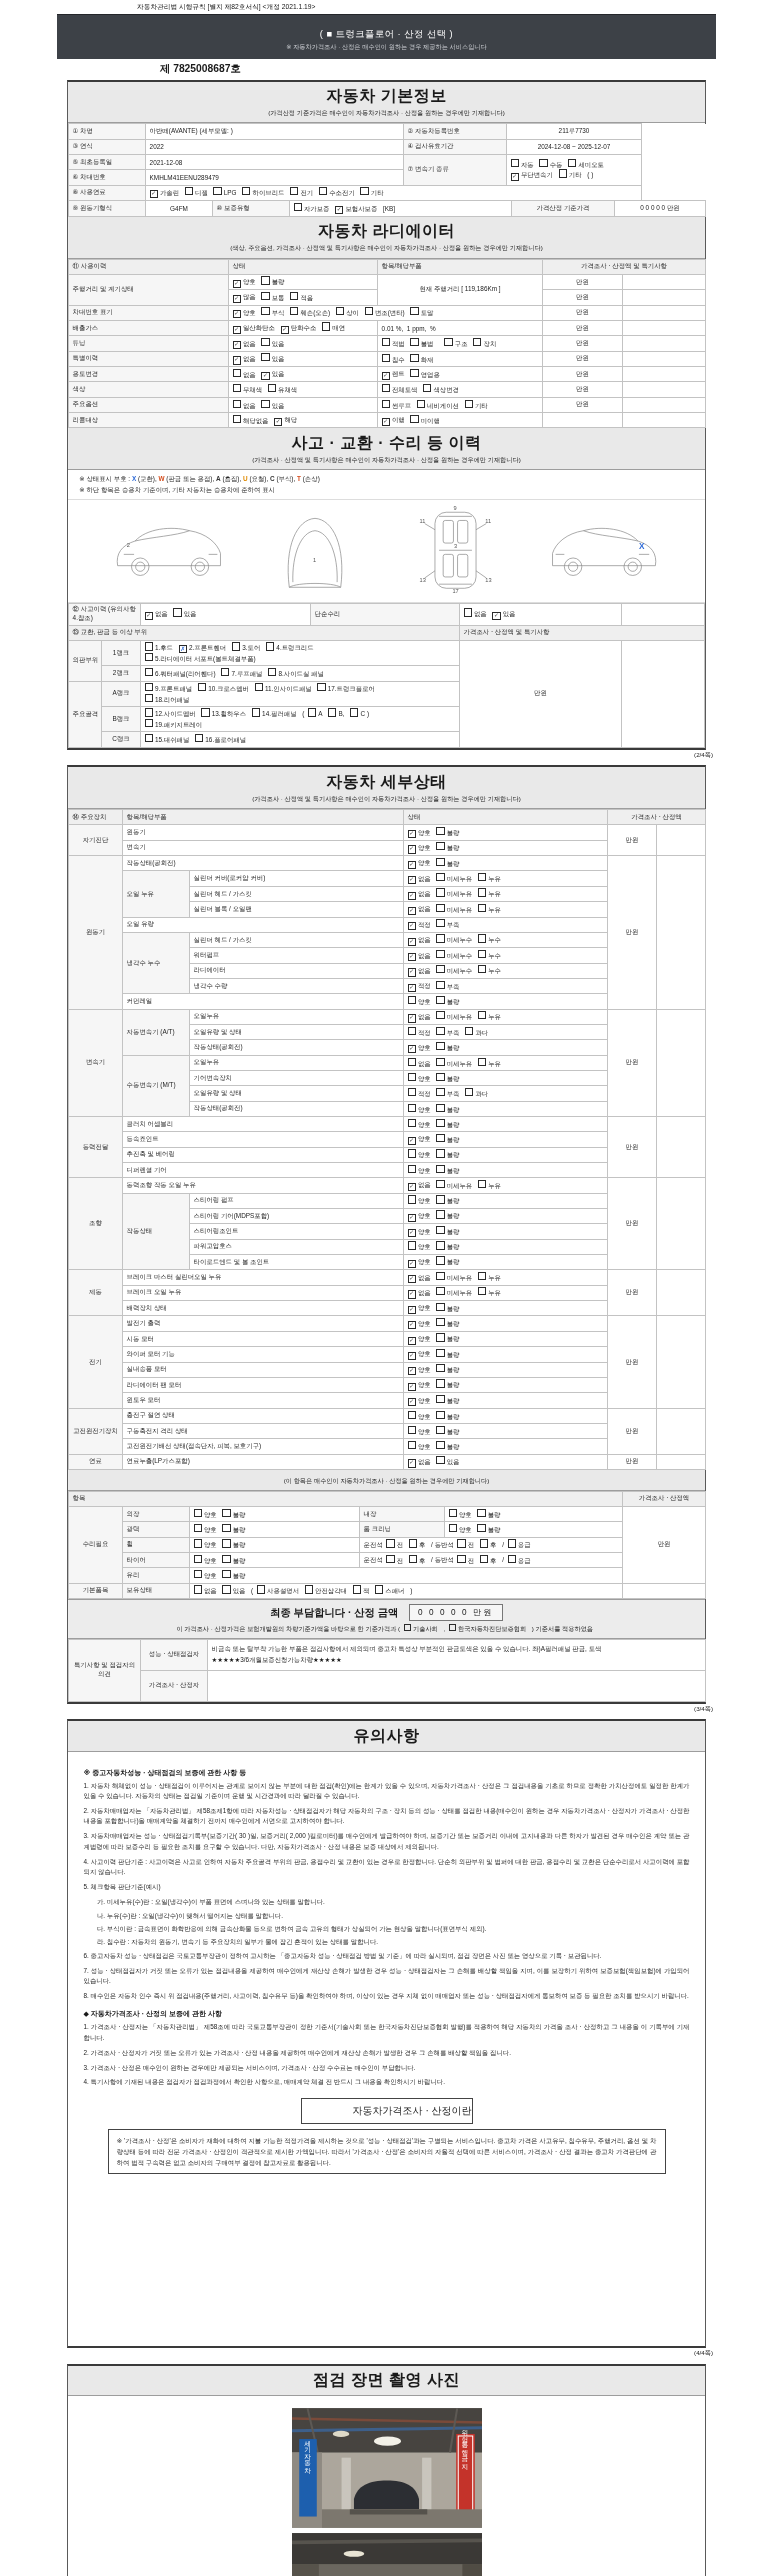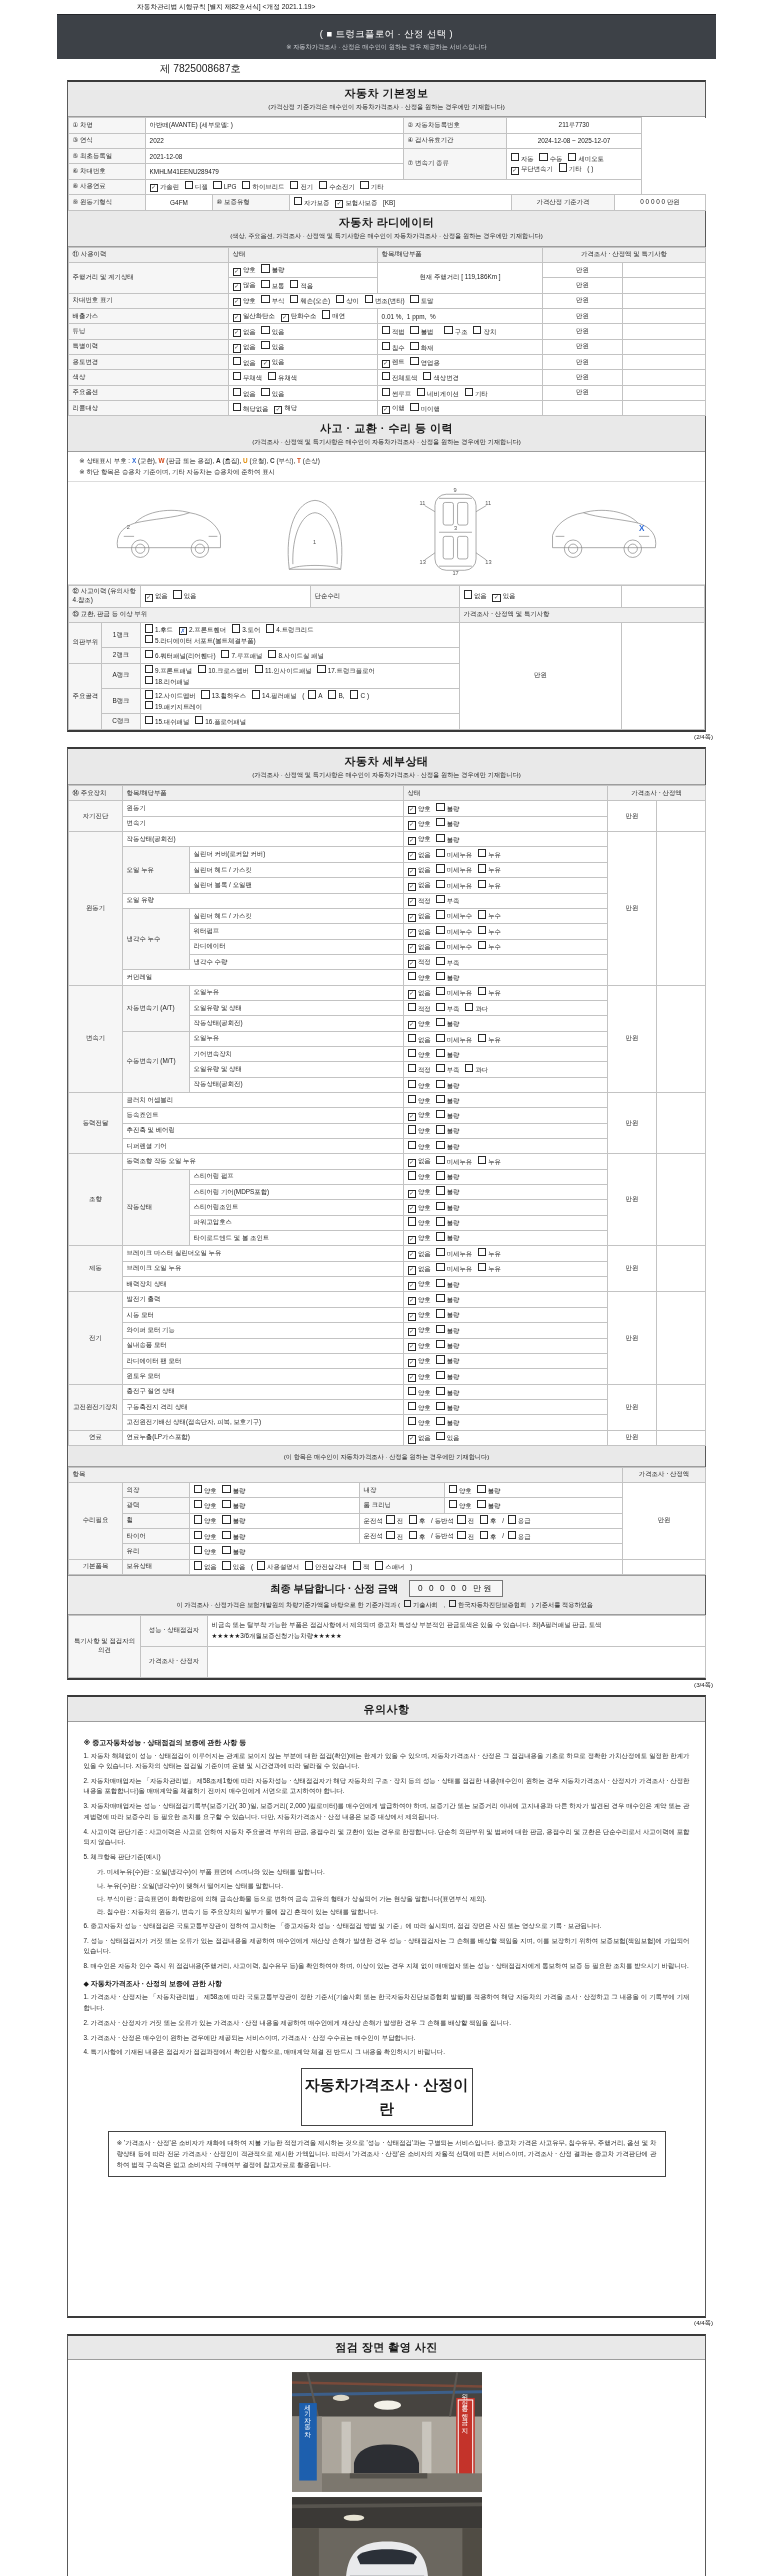--- a/index.html
+++ b/index.html
@@ -5,27 +5,27 @@
   html,body{margin:0;padding:0}
   body{width:773px;height:2576px;overflow:hidden;background:#fff;
        font-family:"Liberation Sans","DejaVu Sans",sans-serif;color:#1a1a1a}
   .page{position:relative;padding-top:2.6px}
   .formref{margin-left:137px;font-size:6.7px;color:#111;margin-bottom:2.1px}
   .titleband{margin:0 auto;width:659px;background:#3d4147;color:#fff;text-align:center;
              padding:9.3px 0 6.7px;border-top:1.5px solid #24262a}
   .t1{font-size:16px;font-weight:bold;letter-spacing:1.5px}
   .t2{font-size:9.3px;margin-top:3.6px;letter-spacing:0.5px}
   .t3{font-size:6.2px;color:#cdd0d5;margin-top:2.6px}
-  .docnum{width:659px;margin:3.6px auto 3.1px;font-size:10.3px;font-weight:normal;
+  .docnum{width:659px;margin:3.6px auto 3.1px;font-size:10.3px;font-weight:bold;
           padding-left:103px;box-sizing:border-box}
   .card{width:639px;margin:0 auto;background:#fff;border:1px solid #5a5a5a;
         border-top:2.6px solid #3a3a3a;border-bottom:2.6px solid #3a3a3a;box-sizing:border-box}
   .pagemark{width:653px;margin:1px auto 5.7px;text-align:right;font-size:6.2px;color:#222}
   .sechdr{background:#e9e9e9;border-bottom:0.5px solid #9d9d9d;text-align:center;padding:4.6px 0 4.1px}
-  .st{font-size:11px;font-weight:bold;letter-spacing:0.5px}
+  .st{font-size:16px;font-weight:bold;letter-spacing:0.5px}
   .ss{font-size:6.2px;margin-top:2.1px;color:#222}
   table{border-collapse:collapse;width:100%;table-layout:fixed}
   td{border:0.5px solid #c3c3c3;font-size:6.4px;padding:1.5px 3.6px;vertical-align:middle;
      word-break:keep-all;height:11.3px}
   td.lab{background:#f6f6f6}
   td.hd{background:#efefef}
   td.ctr{text-align:center}
   td.nob{border-top:none;border-right:none;border-bottom:none;background:#fff}
   td.price{text-align:center}
   .cb{display:inline-block;width:6.2px;height:6.2px;border:1px solid #2b2b2b;margin-right:2.1px;
@@ -45,22 +45,22 @@
   .flabel{font-size:10.3px;font-weight:bold;margin-right:8.2px;vertical-align:middle}
   .fvalue{display:inline-block;border:0.5px solid #777;background:#f6f6f6;padding:2.1px 8.2px;
           font-size:8.2px;letter-spacing:2.1px;vertical-align:middle}
   .fnote{font-size:6.2px;margin-top:3.1px}
   .fnote .cb{width:5.2px;height:5.2px;border-width:0.8px}
   .notices{padding:8.2px 15.5px 5.2px;min-height:594px;box-sizing:border-box;font-size:6.4px;
            line-height:1.62}
   .notices .nh{font-weight:bold;font-size:7px;margin:6.7px 0 2.6px}
   .notices .np{margin:0 0 4.6px;text-align:justify}
   .notices .ni{margin:0 0 3.1px 13.4px;text-align:justify}
-  .nboxtitle{width:170px;margin:10.3px auto 5.2px;border:1px solid #444;text-align:center;
-             font-weight:bold;font-size:15px;padding:3.6px 0}
+  .nboxtitle{width:170px;margin:10.3px auto 5.2px;border:1px solid #444;text-align:right;
+             font-weight:normal;font-size:10px;padding:3.6px 0}
   .nbox{border:1px solid #444;margin:0 24px;padding:5.2px 8.2px;font-size:6.4px;line-height:1.72;
         text-align:justify}
   .photoswrap{padding:6.2px 0 7.2px;text-align:center}
   .photoswrap svg{display:block;margin:5.2px auto}
 </style>
 </head>
 <body>
 
 <div class="page">
 

